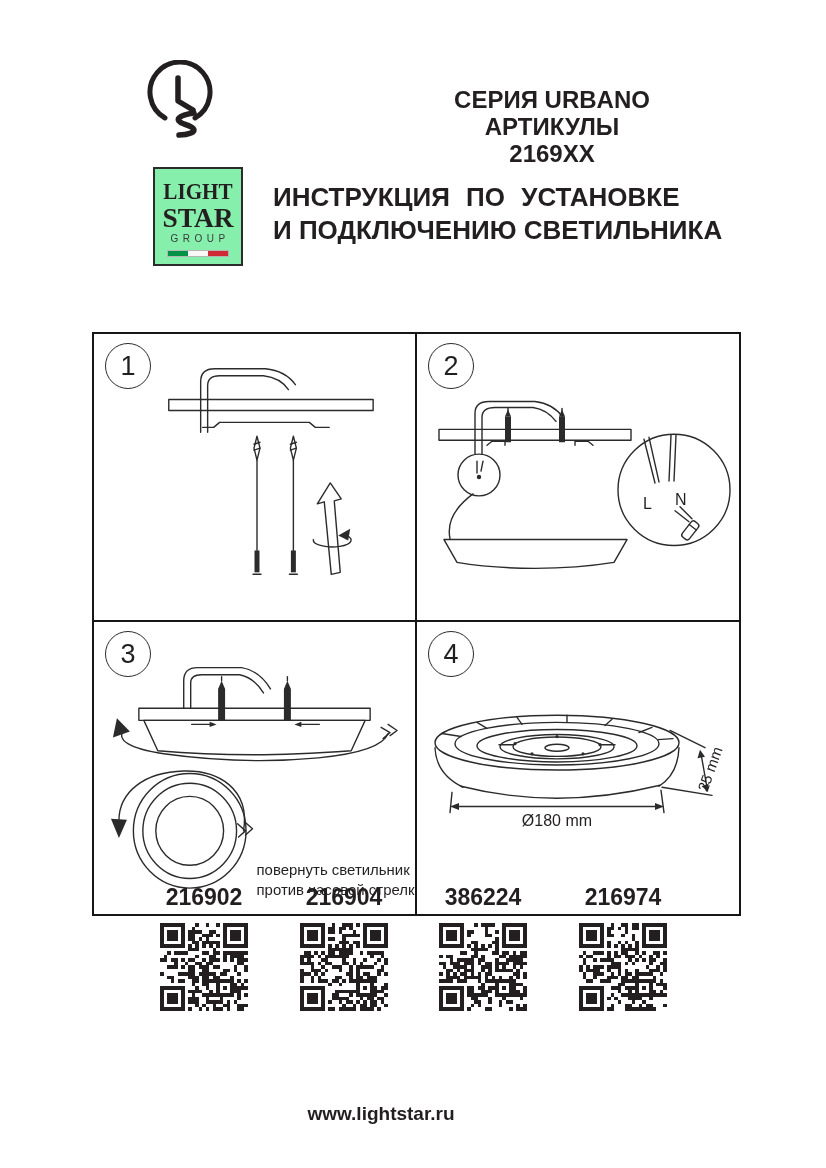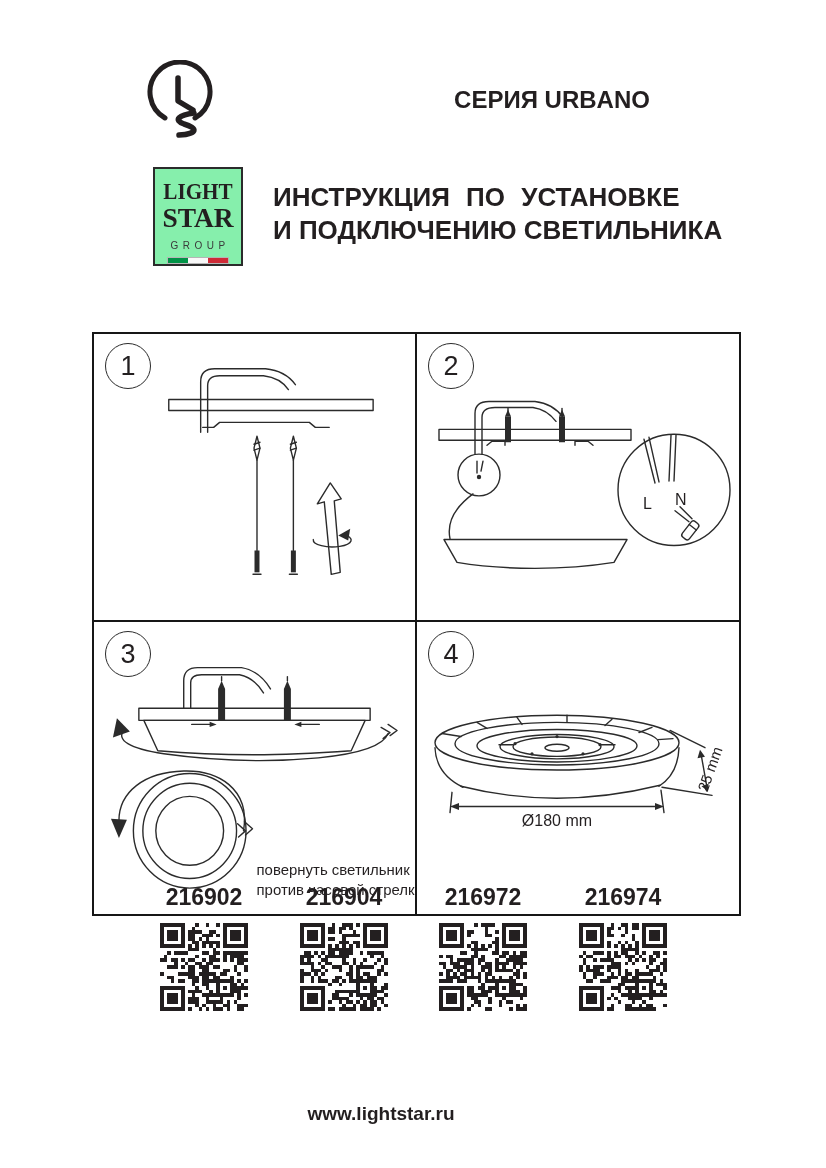--- a/index.html
+++ b/index.html
@@ -10,21 +10,21 @@
   
   .brand-word{left:222px;top:74px;font-size:40px;font-weight:700;letter-spacing:-1px;}
   .series-block{left:452px;top:86px;width:200px;text-align:center;font-weight:700;
                 font-size:24px;line-height:27px;}
   .lsg-box{left:153px;top:167px;width:86px;height:95px;border:2px solid #2b2b2b;
            text-align:center;background:#86efac;}
   .lsg-w1{font-family:"Liberation Serif",serif;font-weight:700;font-size:23px;line-height:24px;
           margin-top:11px;transform:scaleX(.92);}
   .lsg-w2{font-family:"Liberation Serif",serif;font-weight:700;font-size:28px;line-height:27px;
           transform:scaleX(.98);}
-  .lsg-w3{font-size:10px;letter-spacing:4.5px;line-height:13px;margin-top:8px;color:#3a3a3a;
+  .lsg-w3{font-size:10px;letter-spacing:4.5px;line-height:13px;margin-top:1px;color:#3a3a3a;
           padding-left:4px;}
   .lsg-flag{width:60px;height:5px;margin:5px auto 0;border:1px solid #b5b5b5;display:flex;}
   .lsg-flag span{flex:1;}
   .title-block{left:273px;top:181px;font-weight:700;font-size:26px;line-height:33px;}
   .title-line1{word-spacing:9px;}
 
   
   .grid{left:92px;top:332px;width:645px;height:580px;border:2px solid #161616;
         display:grid;grid-template-columns:323px 1fr;grid-template-rows:288px 1fr;}
   .panel{position:relative;}
@@ -54,20 +54,21 @@
   <svg class="abs" style="left:146px;top:60px;" width="72" height="86" viewBox="0 0 72 86">
     <g fill="none" stroke="#231f20" stroke-linecap="round" stroke-linejoin="round">
       <path d="M19,58 A30,30 0 1 1 49,58" stroke-width="5"></path>
       <path d="M32,18 L32,41 L47,50" stroke-width="5.5"></path>
       <path d="M48,53 C33,55 27,60 38,64 C52,68 52,74 33,75" stroke-width="5.5"></path>
     </g>
   </svg>
 
   <div class="abs series-block">
     <div>СЕРИЯ URBANO</div>
+    <div>АРТИКУЛЫ 2169XX</div>
   </div>
 
   <div class="abs lsg-box">
     <div class="lsg-w1">LIGHT</div>
     <div class="lsg-w2">STAR</div>
     <div class="lsg-w3">GROUP</div>
     <div class="lsg-flag">
       <span style="background: rgb(0, 146, 70);"></span>
         <span style="background: rgb(248, 248, 248);"></span>
         <span style="background: rgb(206, 43, 55);"></span>
@@ -874,21 +875,21 @@
           <rect x="14" y="24" width="1" height="1"></rect>
           <rect x="15" y="24" width="1" height="1"></rect>
           <rect x="17" y="24" width="1" height="1"></rect>
           <rect x="18" y="24" width="1" height="1"></rect>
           <rect x="19" y="24" width="1" height="1"></rect>
           <rect x="20" y="24" width="1" height="1"></rect>
           <rect x="22" y="24" width="1" height="1"></rect>
         </svg></div>
   </div>
   <div class="abs article" style="left:433px;">
-    <div class="code">216972</div>
+    <div class="code">386224</div>
     <div class="qr"><svg viewBox="0 0 25 25" width="100%" height="100%" shape-rendering="crispEdges" fill="#231f20">
           <rect x="0" y="0" width="1" height="1"></rect>
           <rect x="1" y="0" width="1" height="1"></rect>
           <rect x="2" y="0" width="1" height="1"></rect>
           <rect x="3" y="0" width="1" height="1"></rect>
           <rect x="4" y="0" width="1" height="1"></rect>
           <rect x="5" y="0" width="1" height="1"></rect>
           <rect x="6" y="0" width="1" height="1"></rect>
           <rect x="10" y="0" width="1" height="1"></rect>
           <rect x="12" y="0" width="1" height="1"></rect>

